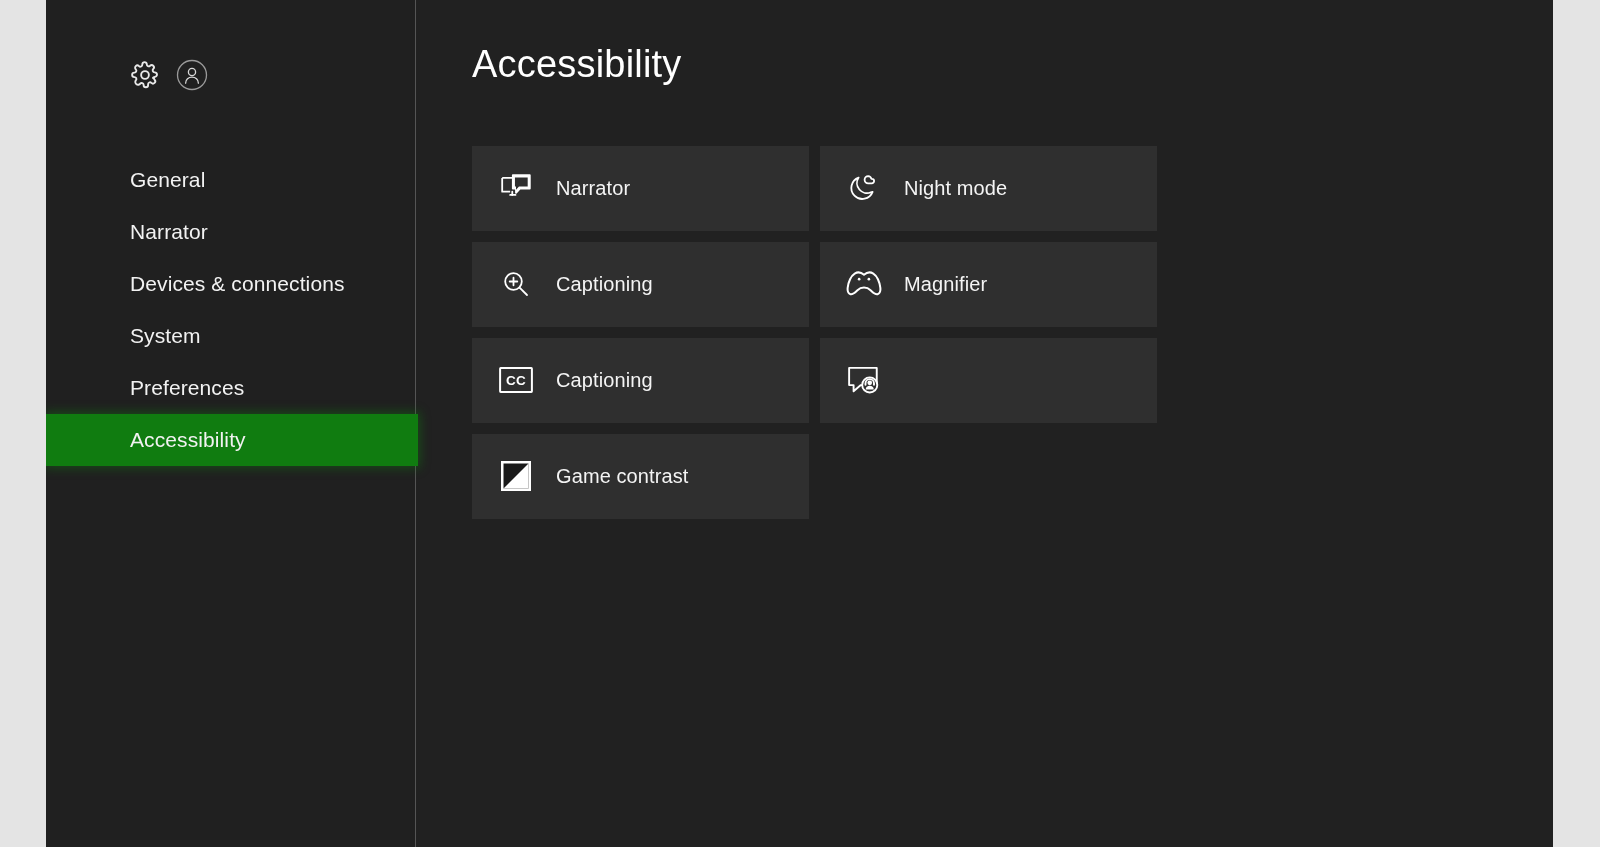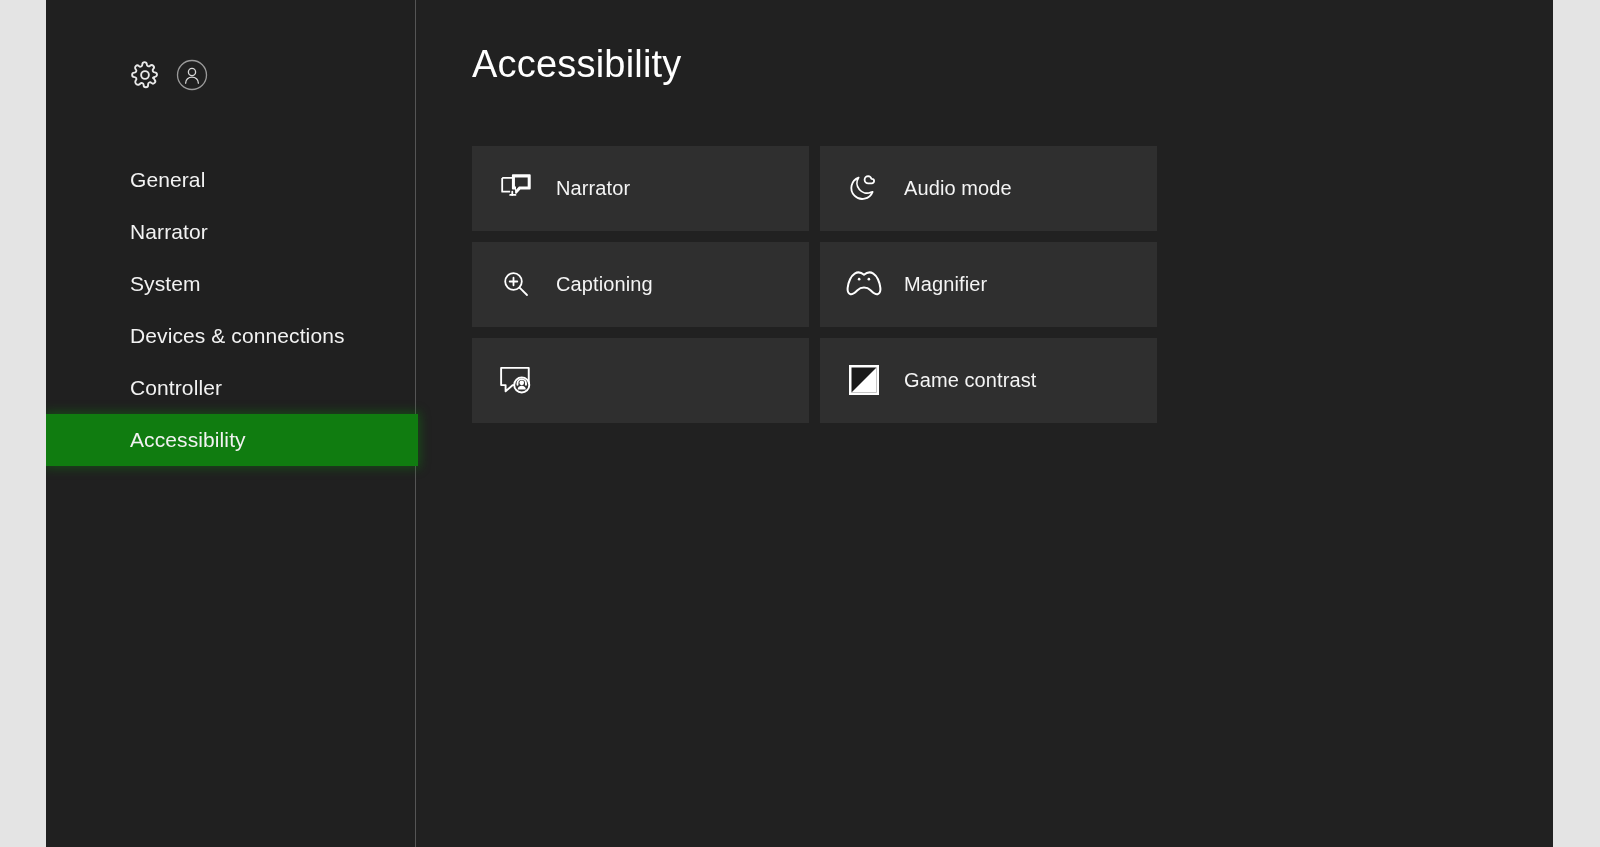--- a/index.html
+++ b/index.html
@@ -169,27 +169,27 @@
     </div>
 
     <div class="nav">
       <div class="nav-item">
         <span>General</span>
       </div>
       <div class="nav-item">
         <span>Narrator</span>
       </div>
       <div class="nav-item">
+        <span>Devices &amp; connections</span>
+      </div>
+      <div class="nav-item">
         <span>System</span>
       </div>
       <div class="nav-item">
-        <span>Devices &amp; connections</span>
-      </div>
-      <div class="nav-item">
-        <span>Controller</span>
+        <span>Preferences</span>
       </div>
       <div class="nav-item selected">
         <span>Accessibility</span>
       </div>
     </div>
 
     <div class="sidebar-divider"></div>
   </nav>
 
   <main class="content">
@@ -211,21 +211,21 @@
         <span class="tile-label">Narrator</span>
       </div>
 
       <div class="tile">
         <span class="tile-icon">
           <svg viewBox="0 0 32 32" width="32" height="32" fill="none" stroke="currentColor" stroke-width="1.8" stroke-linecap="round" stroke-linejoin="round">
             <path d="M23 20.2A10 10 0 0 1 10.6 5.6a11 11 0 1 0 14 14.3 10 10 0 0 1-1.6.3z"></path>
             <path d="M20.2 4.2a3.6 3.6 0 1 0 0 7.2h3.6a2.3 2.3 0 0 0 0-4.6h-.4a3.6 3.6 0 0 0-3.2-2.6z"></path>
           </svg>
         </span>
-        <span class="tile-label">Audio mode</span>
+        <span class="tile-label">Night mode</span>
       </div>
 
       <div class="tile">
         <span class="tile-icon">
           <svg viewBox="0 0 32 32" width="32" height="32" fill="none" stroke="currentColor" stroke-width="1.8" stroke-linecap="round">
             <circle cx="13.5" cy="13.5" r="8.3"></circle>
             <path d="M13.5 9.7v7.6M9.7 13.5h7.6"></path>
             <path d="M19.6 19.6 27 27"></path>
           </svg>
         </span>
@@ -236,20 +236,29 @@
         <span class="tile-icon">
           <svg viewBox="0 0 34 26" width="36" height="28" fill="none" stroke="currentColor" stroke-width="1.9" stroke-linejoin="round">
             <path d="M17 4.2c2.6-2.2 6.3-2.6 8.8-1.1 3.4 2 6 8 6.6 13.3.35 3-.5 5.6-2.6 6.2-2.3.65-4.4-1.6-6.6-3.7-1.8-1.7-3.6-2.5-6.2-2.5s-4.4.8-6.2 2.5c-2.2 2.1-4.3 4.35-6.6 3.7-2.1-.6-2.95-3.2-2.6-6.2C2.2 11.1 4.8 5.1 8.2 3.1c2.5-1.5 6.2-1.1 8.8 1.1z"></path>
             <circle cx="12.4" cy="8.4" r="1.25" fill="currentColor" stroke="none"></circle>
             <circle cx="21.6" cy="8.4" r="1.25" fill="currentColor" stroke="none"></circle>
           </svg>
         </span>
         <span class="tile-label">Magnifier</span>
       </div>
 
+      <div class="tile">
+        <span class="tile-icon">
+          <svg viewBox="0 0 34 26" width="34" height="26" fill="none">
+            <rect x="1.1" y="1.1" width="31.8" height="23.8" rx="0.6" stroke="currentColor" stroke-width="2"></rect>
+            <text x="17" y="18.4" text-anchor="middle" fill="currentColor" font-family="Liberation Sans, sans-serif" font-size="13.5" font-weight="700" letter-spacing="0.2">CC</text>
+          </svg>
+        </span>
+        <span class="tile-label">Captioning</span>
+      </div>
 
       <div class="tile">
         <span class="tile-icon">
           <svg viewBox="0 0 32 28" width="34" height="30" fill="none" stroke="currentColor" stroke-width="1.8" stroke-linejoin="round">
             <path d="M2 2.6h26v16.2h-15L6.2 24.6v-5.8H2z"></path>
             <circle cx="21.4" cy="18.6" r="7.1" fill="#2f2f2f" stroke="currentColor"></circle>
             <circle cx="21.4" cy="16.7" r="2.2" fill="currentColor" stroke="none"></circle>
             <path d="M17.6 22.9c0-2.1 1.7-3.4 3.8-3.4s3.8 1.3 3.8 3.4" fill="currentColor" stroke="none"></path>
             <path d="M17.4 18.5v-1.3a4 4 0 0 1 8 0v1.3" stroke="currentColor" stroke-linecap="round"></path>
           </svg>

